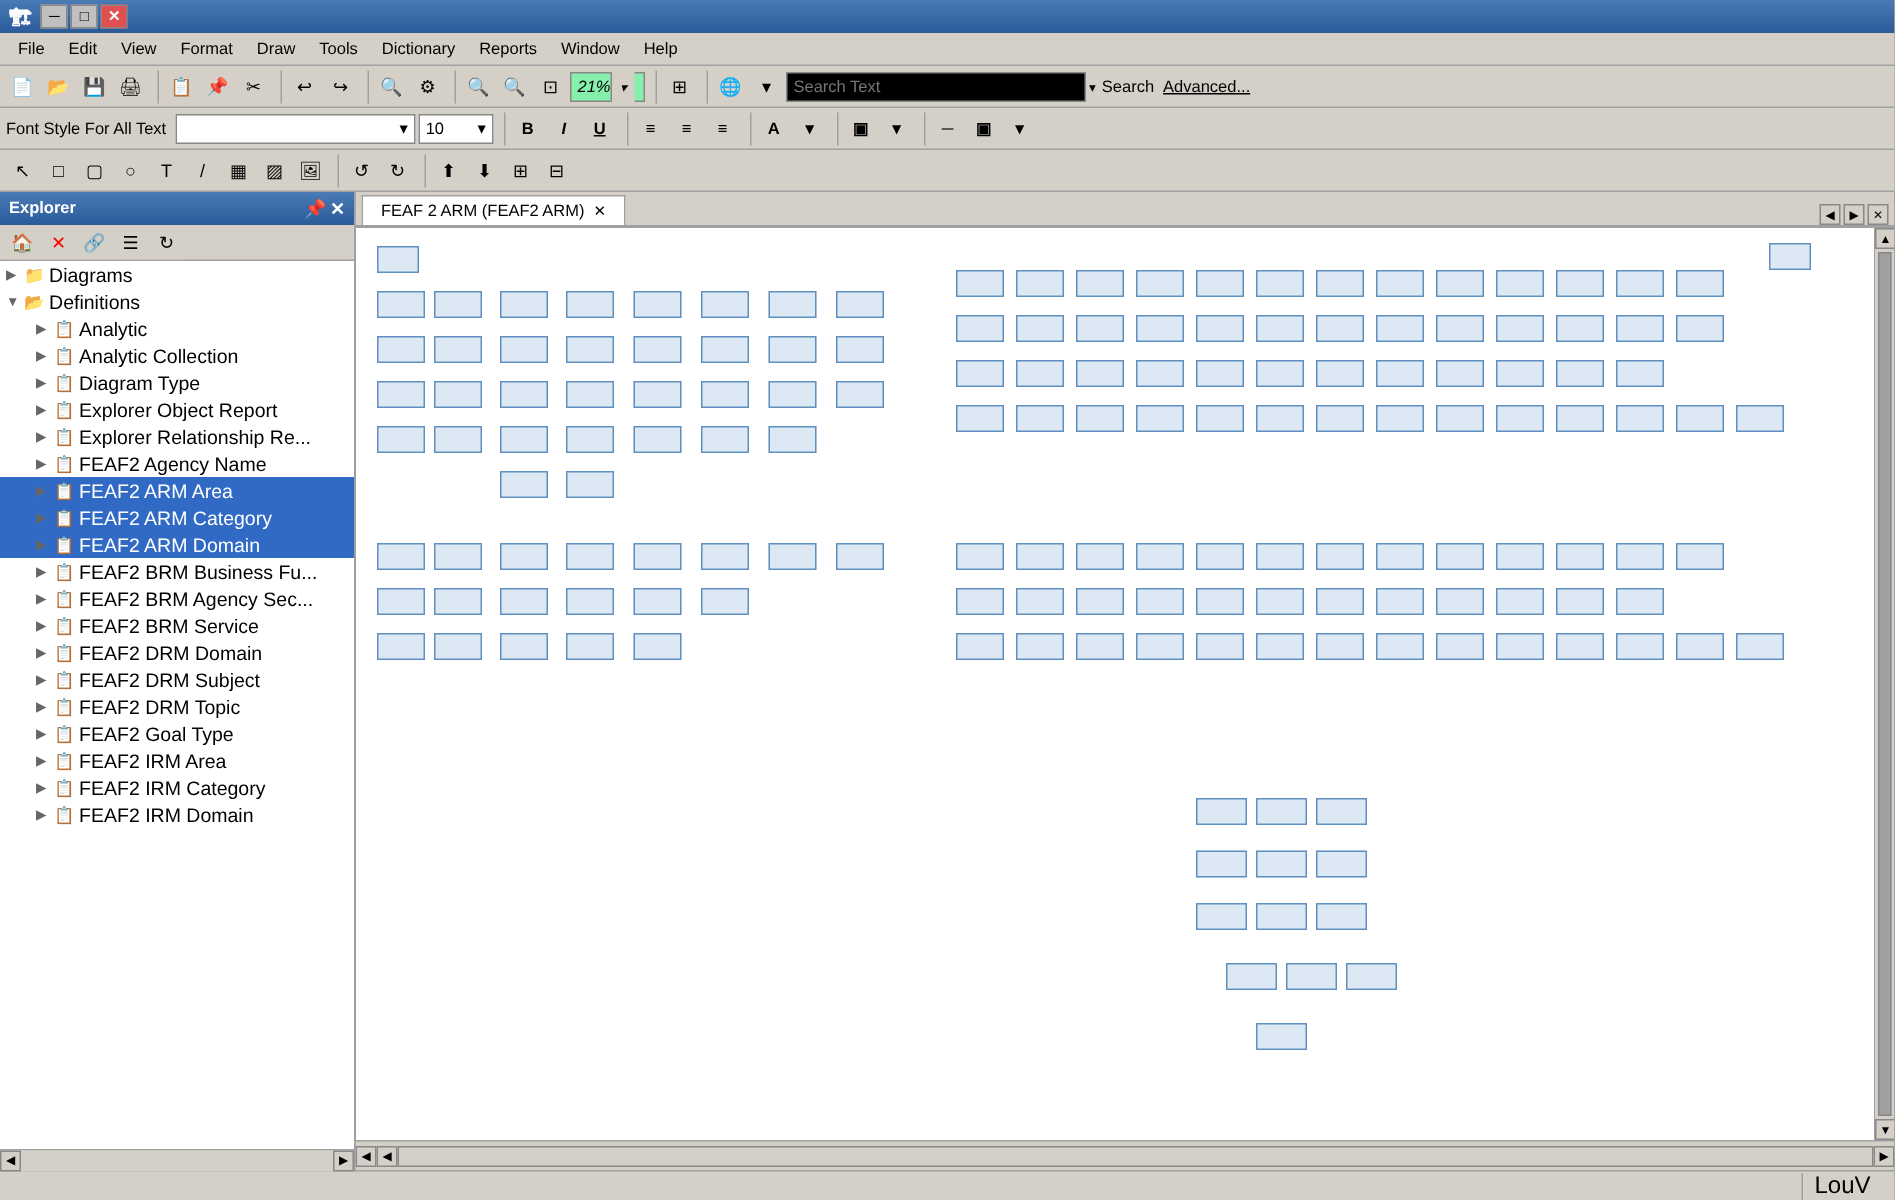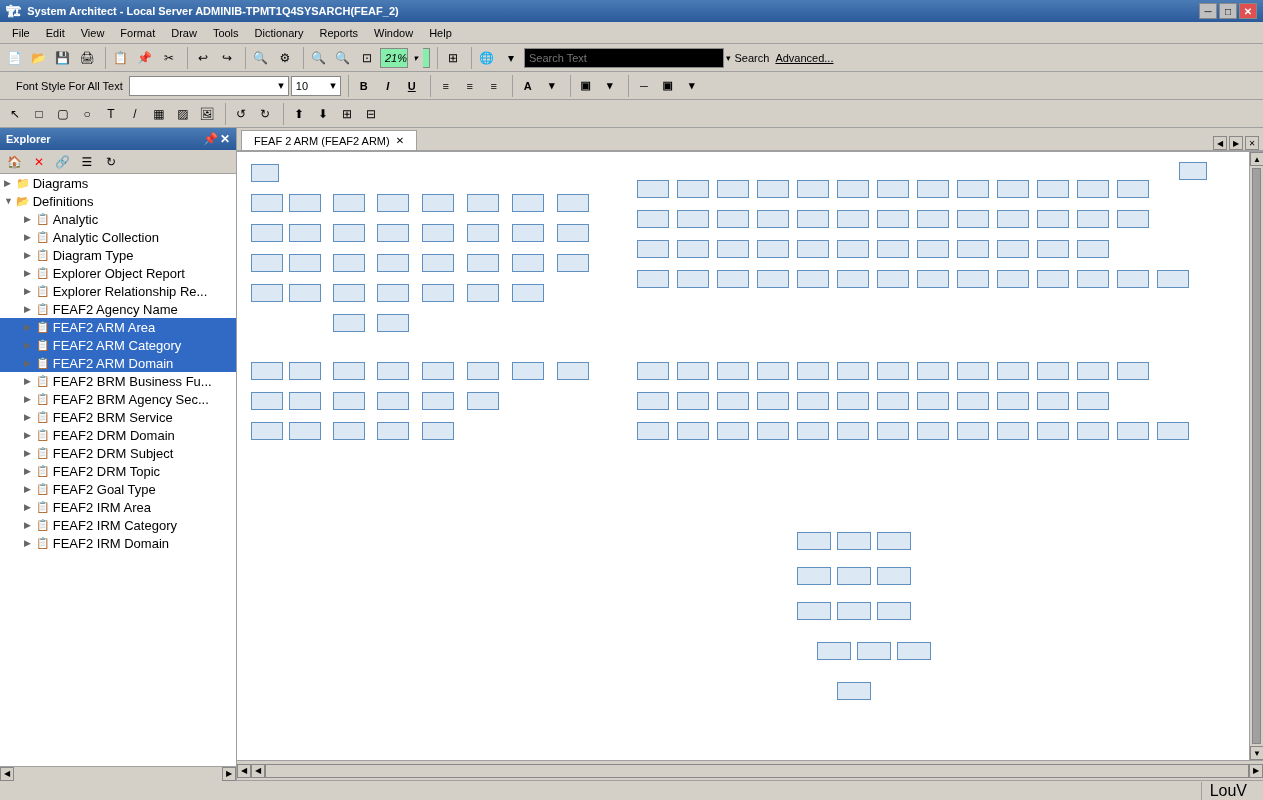--- a/index.html
+++ b/index.html
@@ -74,21 +74,21 @@
       color: #888;
     }
     .search-arrow { font-size: 9px; margin-right: 2px; }
 
     
     #toolbar2 {
       background: #d4d0c8;
       height: 28px;
       display: flex;
       align-items: center;
-      padding: 2px 16px;
+      padding: 2px 4px;
       border-bottom: 1px solid #a0a0a0;
       gap: 2px;
     }
     .font-label { font-size: 11px; margin-right: 4px; }
     .font-dropdown {
       height: 20px; border: 1px solid #888; background: white;
       padding: 0 4px; font-size: 11px; min-width: 160px;
       display: flex; align-items: center; justify-content: space-between;
       cursor: pointer;
     }
@@ -285,21 +285,20 @@
     .explorer-scrollbar .scroll-btn-h { width: 14px; height: 14px; background: #d4d0c8; border: 1px solid #888; display: flex; align-items: center; justify-content: center; font-size: 8px; cursor: pointer; }
     .explorer-scrollbar .scroll-track { flex: 1; height: 100%; background: #d4d0c8; }
 
     .content-row { display: flex; flex: 1; overflow: hidden; }
   </style>
 </head>
 <body>
 
 <div id="title-bar">
   <span class="title-icon">🏗</span>
-  <span class="title-text">System Architect - Local Server ADMINIB-TPMT1Q4SYSARCH(FEAF_2)</span>
   <div class="win-controls">
     <div class="win-btn">─</div>
     <div class="win-btn">□</div>
     <div class="win-btn close">✕</div>
   </div>
 </div>
 
 <div id="menu-bar">
   <span class="menu-item">File</span>
   <span class="menu-item">Edit</span>

